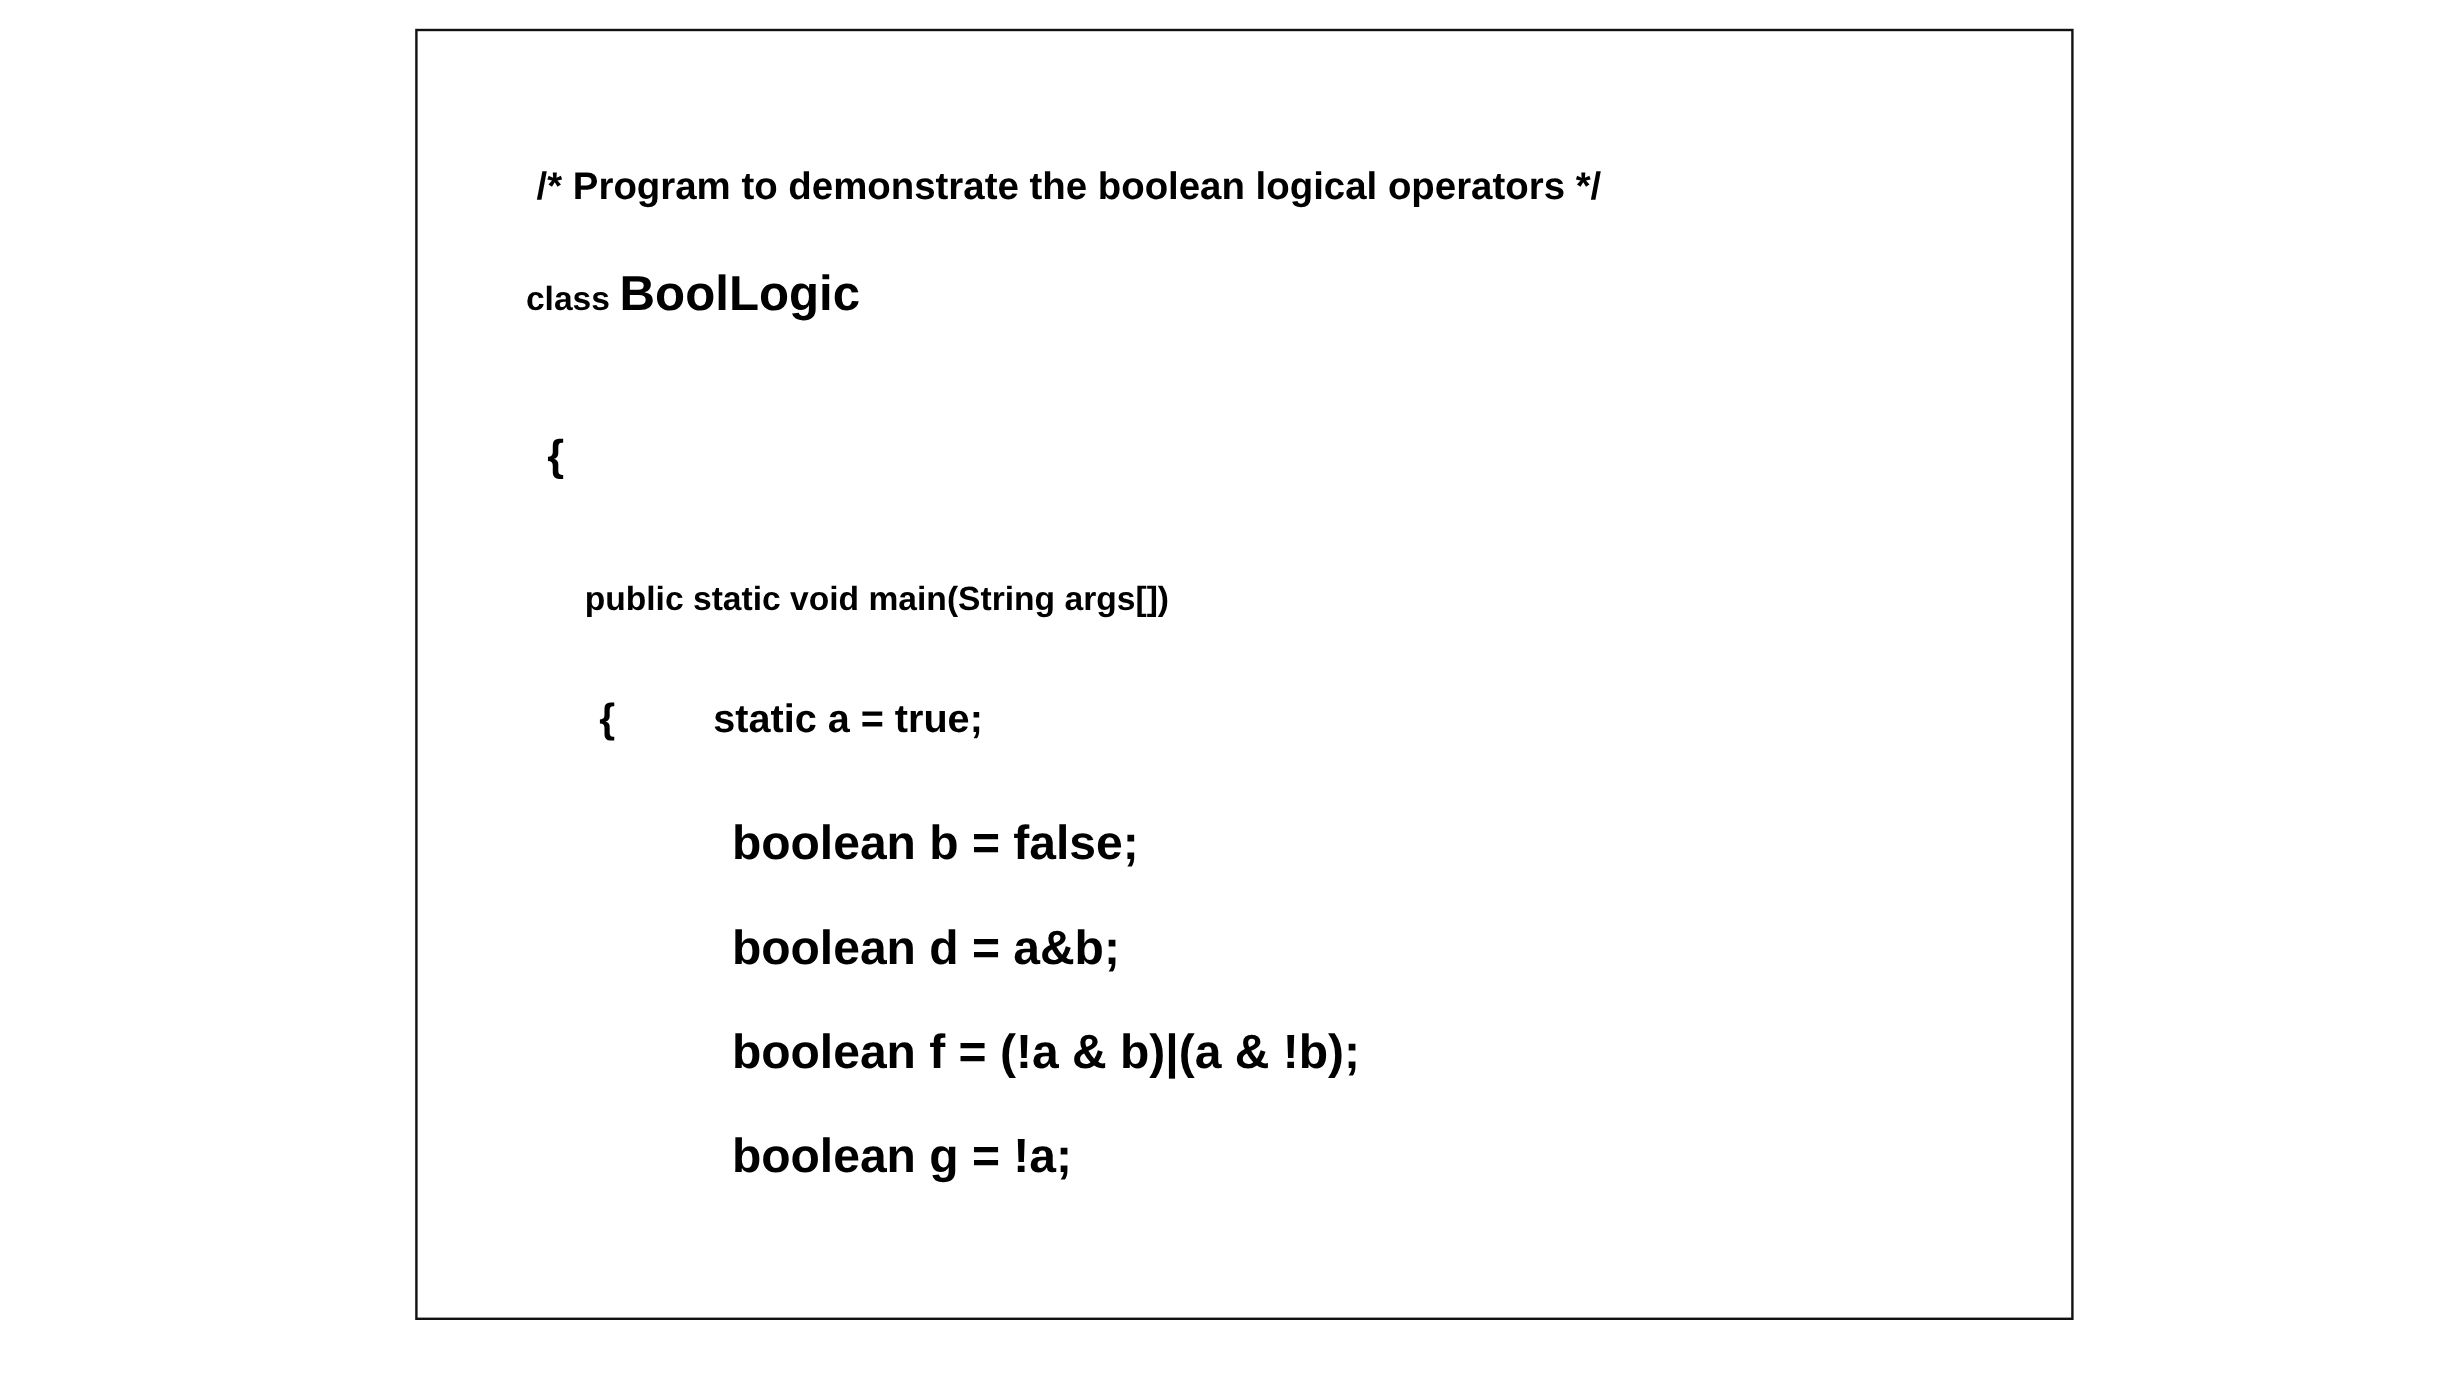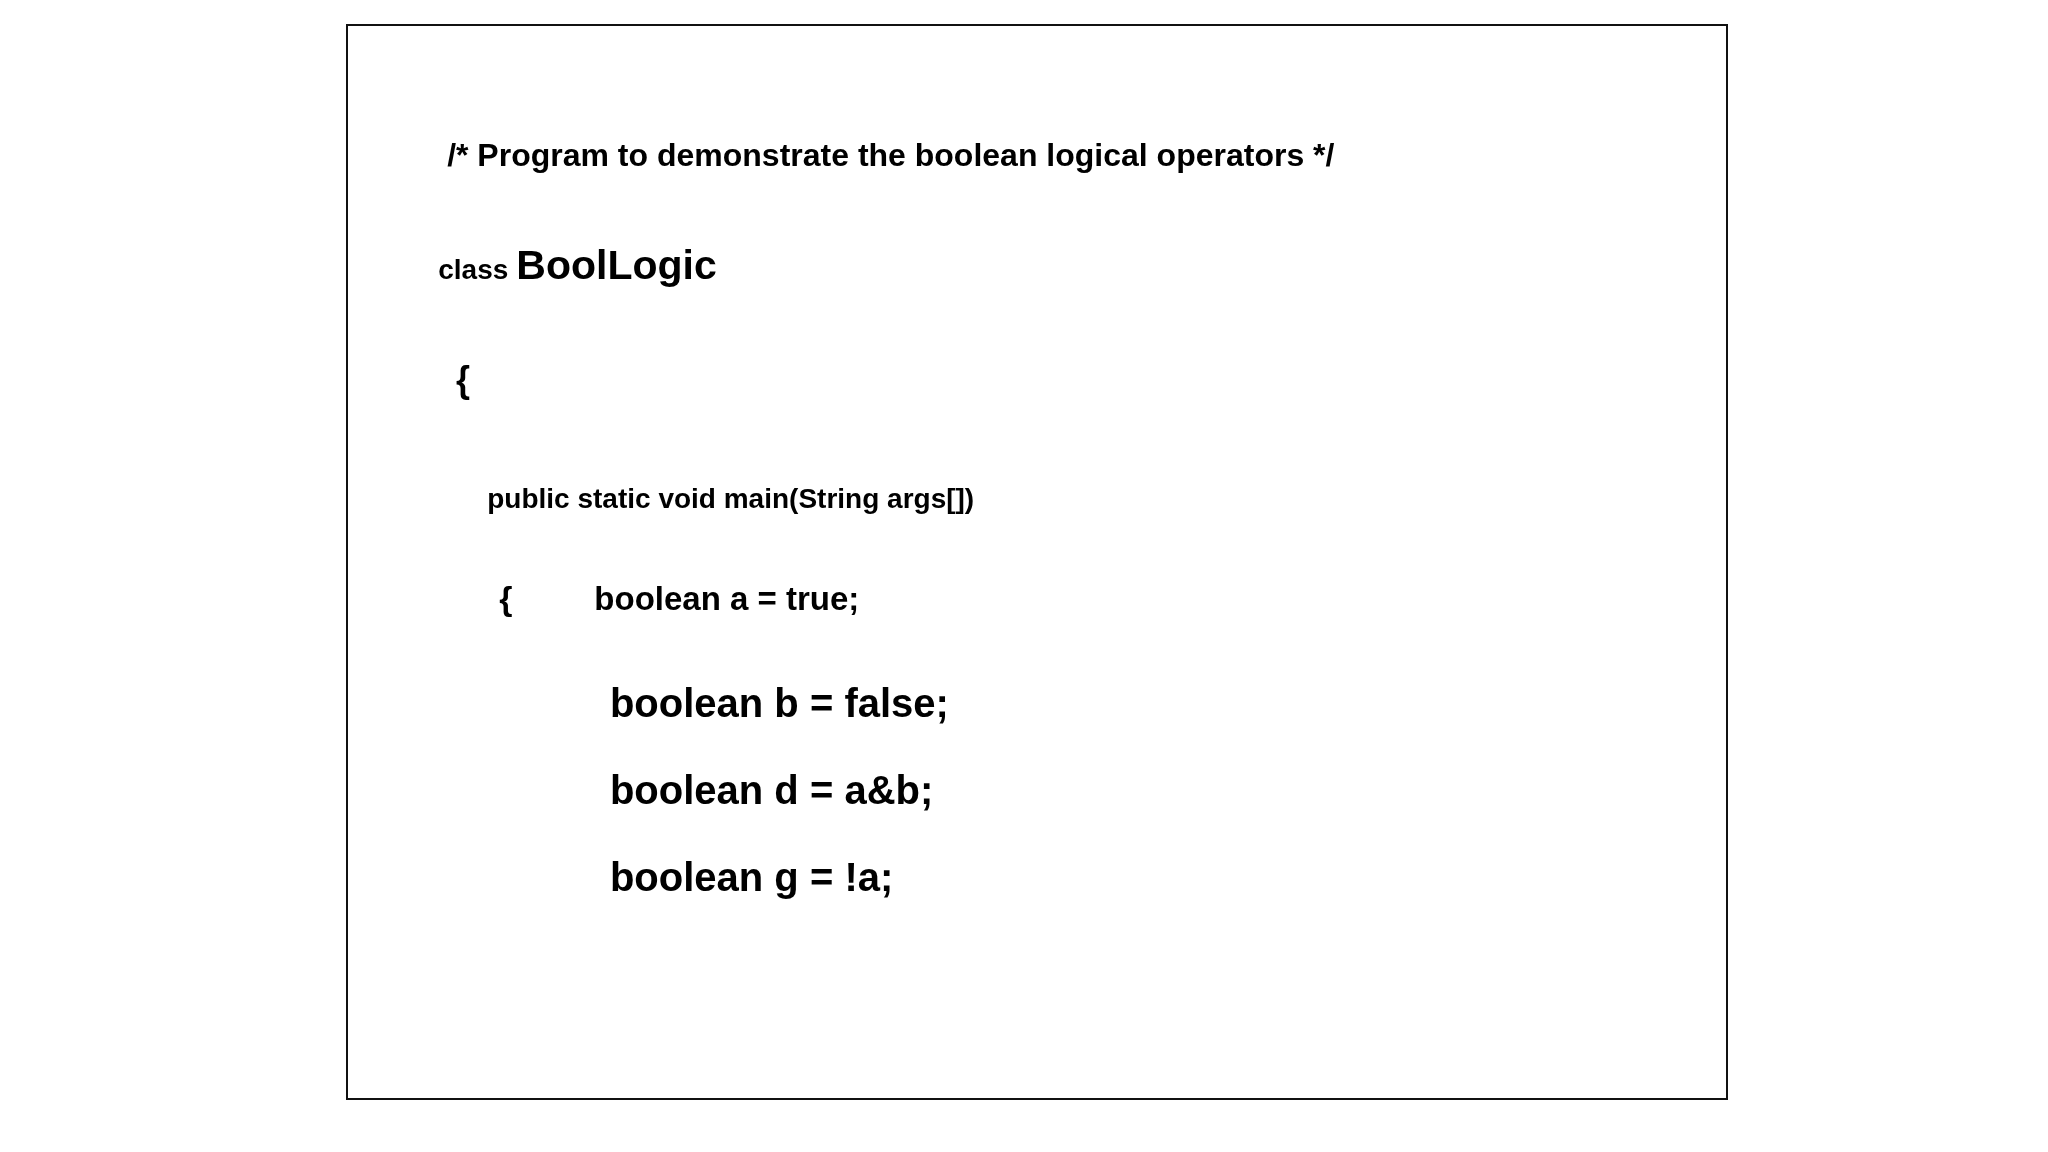--- a/index.html
+++ b/index.html
@@ -32,21 +32,21 @@
     left: 28px;
     top: 0;
     right: 4px;
     color: #000000;
     font-weight: bold;
     white-space: pre;
   }
   .ln { display: block; white-space: pre; }
 
   .ln-comment   { height: 50px; line-height: 50px; font-size: 32px; }
-  .ln-class     { height: 58px; line-height: 54px; font-size: 28px; }
+  .ln-class     { height: 58px; line-height: 40px; font-size: 28px; }
   .class-name   { font-size: 41px; margin-left: 8px; }
   .ln-openbrace { height: 56px; line-height: 56px; font-size: 36px; }
   .ln-main      { height: 62px; line-height: 62px; font-size: 28px; padding-left: 49px; }
   .ln-decl      { height: 51px; line-height: 51px; font-size: 40px; padding-left: 145px; }
   .ln-decl-first{ height: 51px; line-height: 51px; font-size: 33px; padding-left: 50px; }
   .inner-brace  { display: inline-block; width: 95px; font-size: 34px; vertical-align: baseline; }
 </style>
 </head>
 <body>
 
@@ -64,28 +64,31 @@
 
       <div class="ln ln-openbrace">
         <span>{</span>
       </div>
 
       <div class="ln ln-main">
         <span>public static void main(String args[])</span>
       </div>
 
       <div class="ln ln-decl-first">
-        <span class="inner-brace">{</span><span>boolean a = true;</span>
+        <span class="inner-brace">{</span><span>static a = true;</span>
       </div>
 
       <div class="ln ln-decl">
         <span>boolean b = false;</span>
       </div>
       <div class="ln ln-decl">
         <span>boolean d = a&amp;b;</span>
+      </div>
+      <div class="ln ln-decl">
+        <span>boolean f = (!a &amp; b)|(a &amp; !b);</span>
       </div>
       <div class="ln ln-decl">
         <span>boolean g = !a;</span>
       </div>
 
       
       
       
       
       

